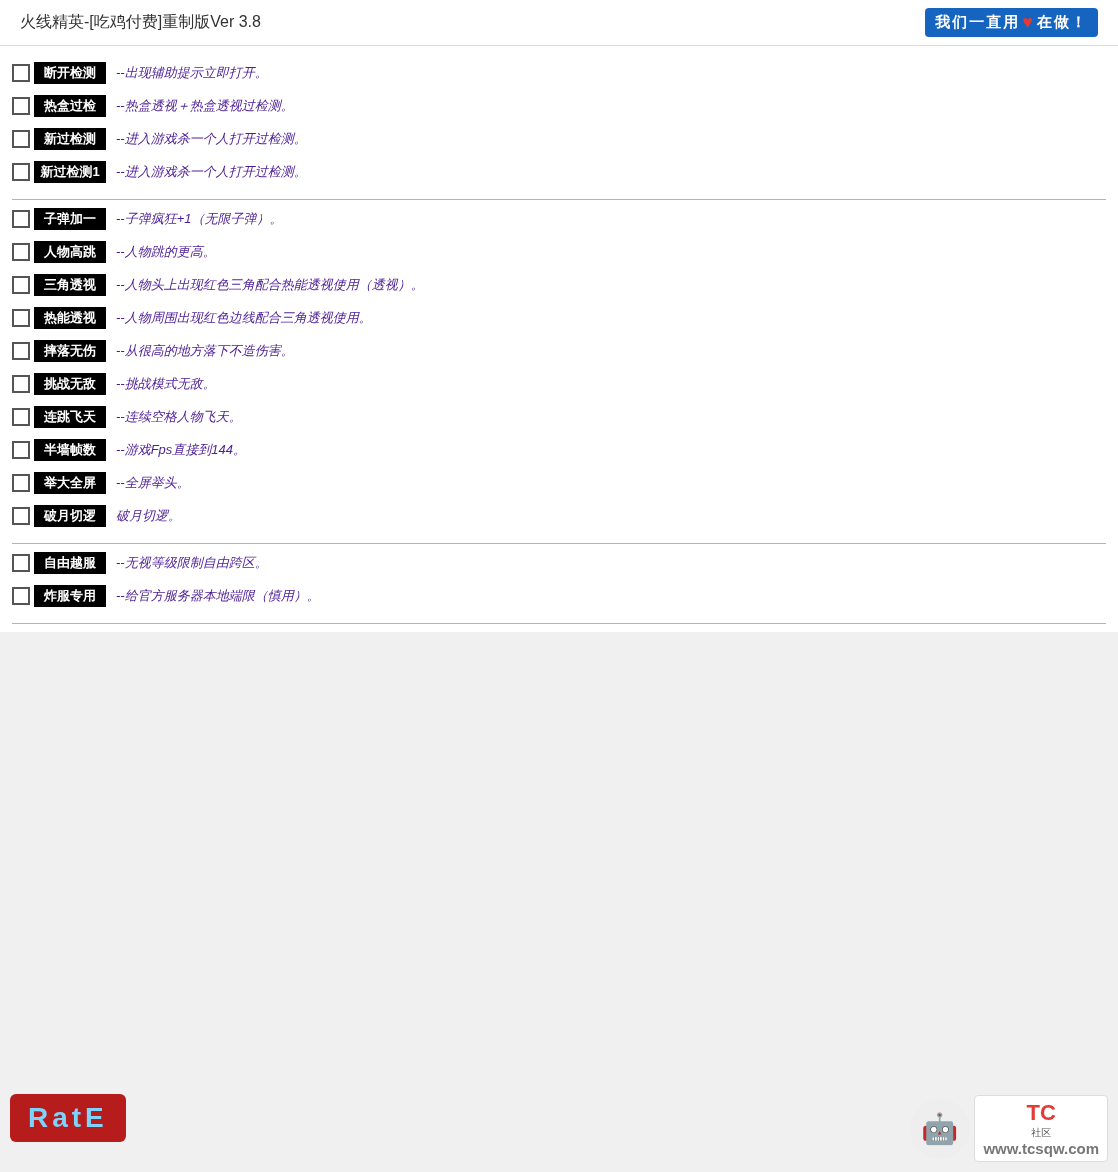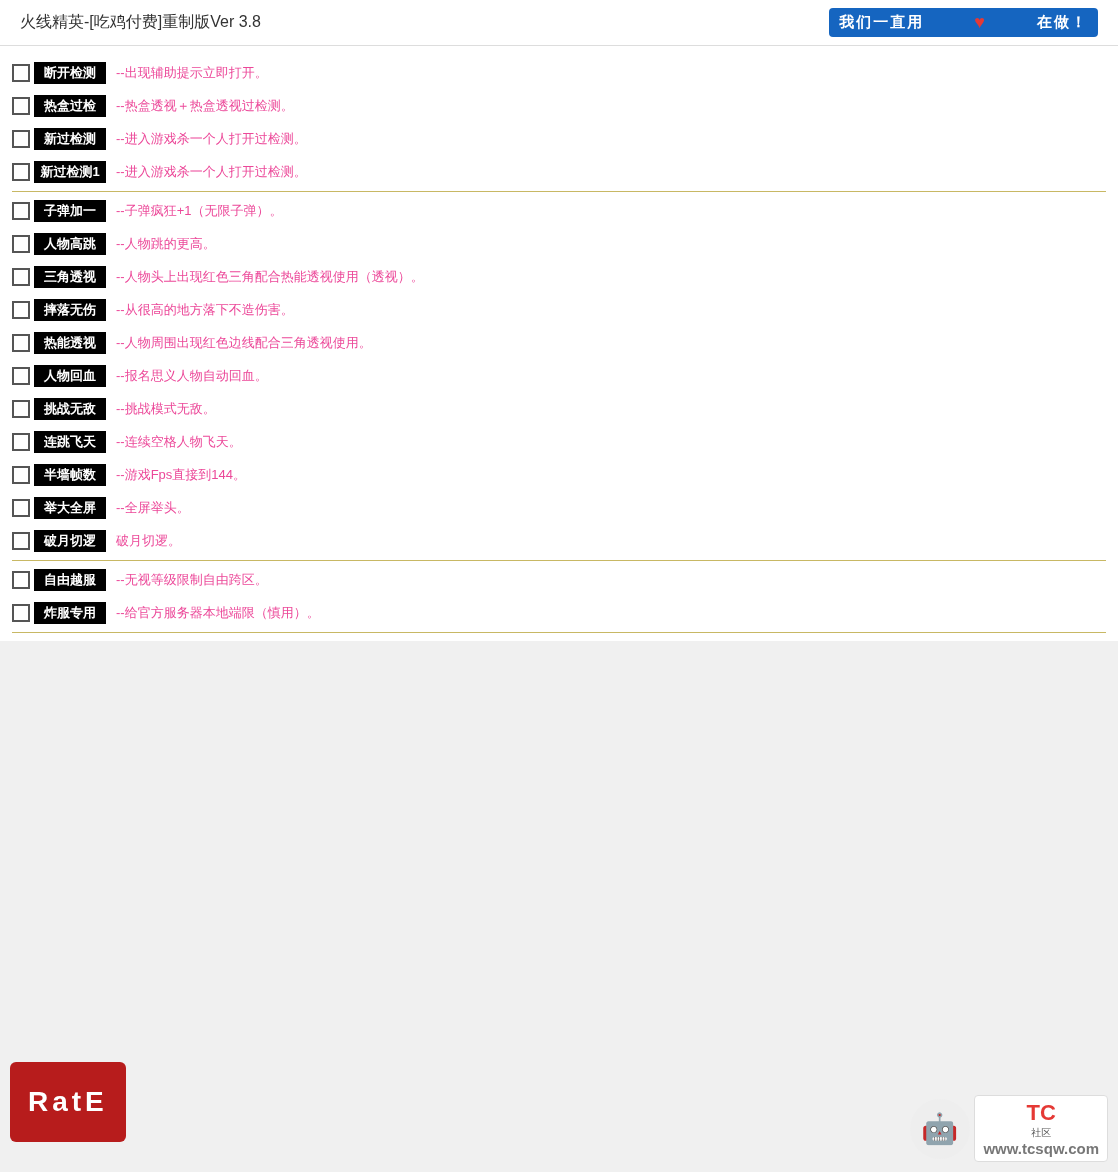--- a/index.html
+++ b/index.html
@@ -30,37 +30,37 @@
     .header-badge {
       display: flex;
       align-items: center;
       background: #1565c0;
       color: #fff;
       padding: 4px 10px;
       border-radius: 4px;
       font-size: 15px;
       font-weight: bold;
       letter-spacing: 2px;
-      gap: 48px;
     }
     .heart-icon {
       color: #e53935;
       font-size: 18px;
       margin: 0 2px;
     }
 
     
     .content {
       padding: 8px 12px;
       background: #fff;
     }
 
     
     .section {
       border-bottom: 1px solid #c8b864;
+      padding-bottom: 8px;
     }
 
     
     .option-row {
       display: flex;
       align-items: center;
       margin: 5px 0;
       min-height: 28px;
     }
     .option-checkbox {
@@ -78,22 +78,23 @@
       padding: 2px 6px;
       font-size: 13px;
       margin-left: 4px;
       min-width: 72px;
       text-align: center;
       font-weight: bold;
       flex-shrink: 0;
     }
     .option-desc {
       margin-left: 10px;
-      color: #ec4899;
+      color: #4c1d95;
       font-size: 13px;
+      font-style: italic;
     }
 
     
     .watermark {
       position: fixed;
       bottom: 10px;
       right: 10px;
       display: flex;
       align-items: center;
       gap: 4px;
@@ -161,35 +162,30 @@
       <span class="option-label">人物高跳</span>
       <span class="option-desc">--人物跳的更高。</span>
     </div>
     <div class="option-row">
       <div class="option-checkbox"></div>
       <span class="option-label">三角透视</span>
       <span class="option-desc">--人物头上出现红色三角配合热能透视使用（透视）。</span>
     </div>
     <div class="option-row">
       <div class="option-checkbox"></div>
+      <span class="option-label">热能透视</span>
+      <span class="option-desc">--人物周围出现红色边线配合三角透视使用。</span>
+    </div>
+    <div class="option-row">
+      <div class="option-checkbox"></div>
       <span class="option-label">摔落无伤</span>
       <span class="option-desc">--从很高的地方落下不造伤害。</span>
     </div>
     <div class="option-row">
       <div class="option-checkbox"></div>
-      <span class="option-label">热能透视</span>
-      <span class="option-desc">--人物周围出现红色边线配合三角透视使用。</span>
-    </div>
-    <div class="option-row">
-      <div class="option-checkbox"></div>
-      <span class="option-label">人物回血</span>
-      <span class="option-desc">--报名思义人物自动回血。</span>
-    </div>
-    <div class="option-row">
-      <div class="option-checkbox"></div>
       <span class="option-label">挑战无敌</span>
       <span class="option-desc">--挑战模式无敌。</span>
     </div>
     <div class="option-row">
       <div class="option-checkbox"></div>
       <span class="option-label">连跳飞天</span>
       <span class="option-desc">--连续空格人物飞天。</span>
     </div>
     <div class="option-row">
       <div class="option-checkbox"></div>
@@ -217,21 +213,21 @@
     <div class="option-row">
       <div class="option-checkbox"></div>
       <span class="option-label">炸服专用</span>
       <span class="option-desc">--给官方服务器本地端限（慎用）。</span>
     </div>
   </div>
 
 
 </div>
 
-<div class="rate-badge" style="position:fixed;bottom:30px;left:10px;background:#b71c1c;color:#ffffff;font-size:28px;font-weight:bold;padding:24px 18px;border-radius:6px;letter-spacing:4px;">RatE</div>
+<div class="rate-badge" style="position:fixed;bottom:30px;left:10px;background:#b71c1c;color:#7dd3fc;font-size:28px;font-weight:bold;padding:8px 18px;border-radius:6px;letter-spacing:4px;">RatE</div>
 
 <div class="watermark" style="position:fixed;bottom:10px;right:10px;display:flex;align-items:center;gap:4px;">
   <div style="width:60px;height:60px;background:#eee;border-radius:50%;overflow:hidden;display:flex;align-items:center;justify-content:center;font-size:30px;">
     🤖
   </div>
   <div style="display:flex;flex-direction:column;align-items:center;background:#fff;border:1px solid #ddd;border-radius:4px;padding:4px 8px;">
     <span style="font-size:22px;font-weight:bold;color:#e53935;">TC</span>
     <span style="font-size:10px;color:#555;">社区</span>
     <span style="font-size:15px;color:#777;font-weight:bold;">www.tcsqw.com</span>
   </div>

